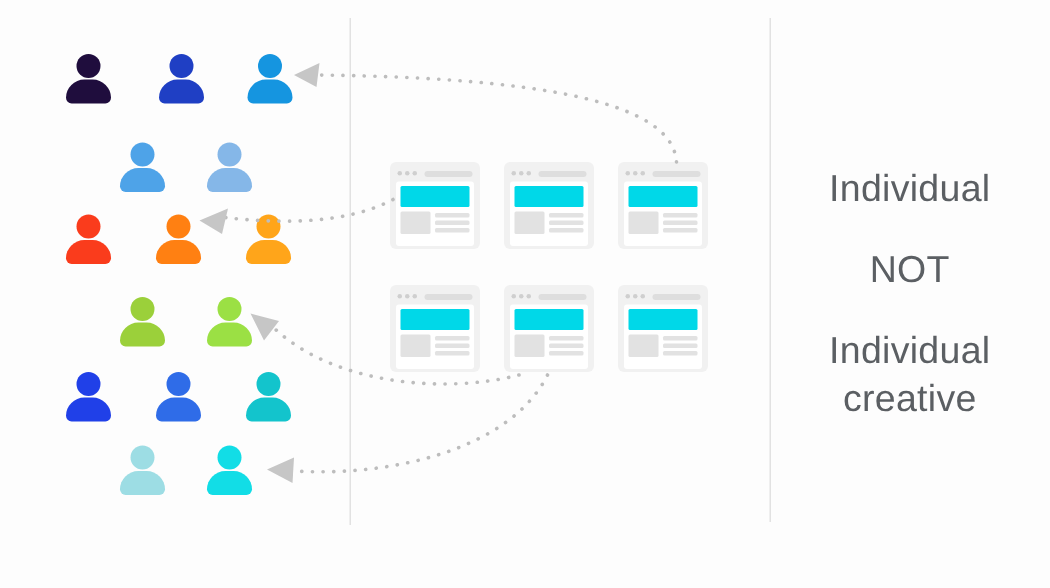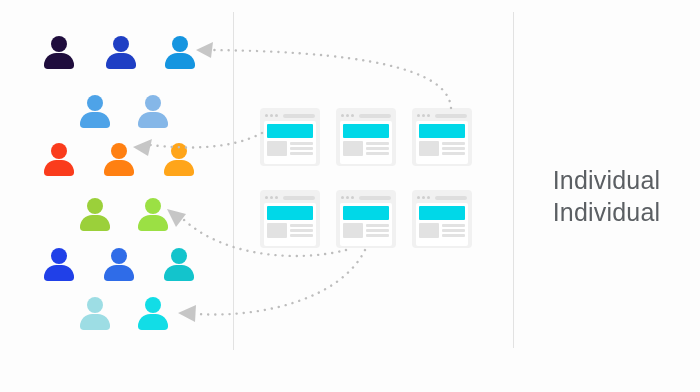--- a/index.html
+++ b/index.html
@@ -354,18 +354,20 @@
       <path d="M133,147 L152,139 L148,156 Z"></path>
       <path d="M167,209 L186,214 L176,227 Z"></path>
       <path d="M178,313 L196,305 L195,322 Z"></path>
     </g>
   </svg>
 
   <div id="text-panel">
     <div class="caption">
       <div>Individual</div>
     </div>
+    <div class="caption spaced">NOT</div>
     <div class="caption">
       <div>Individual</div>
+      <div>creative</div>
     </div>
   </div>
 
 </div>
 
 </body></html>

